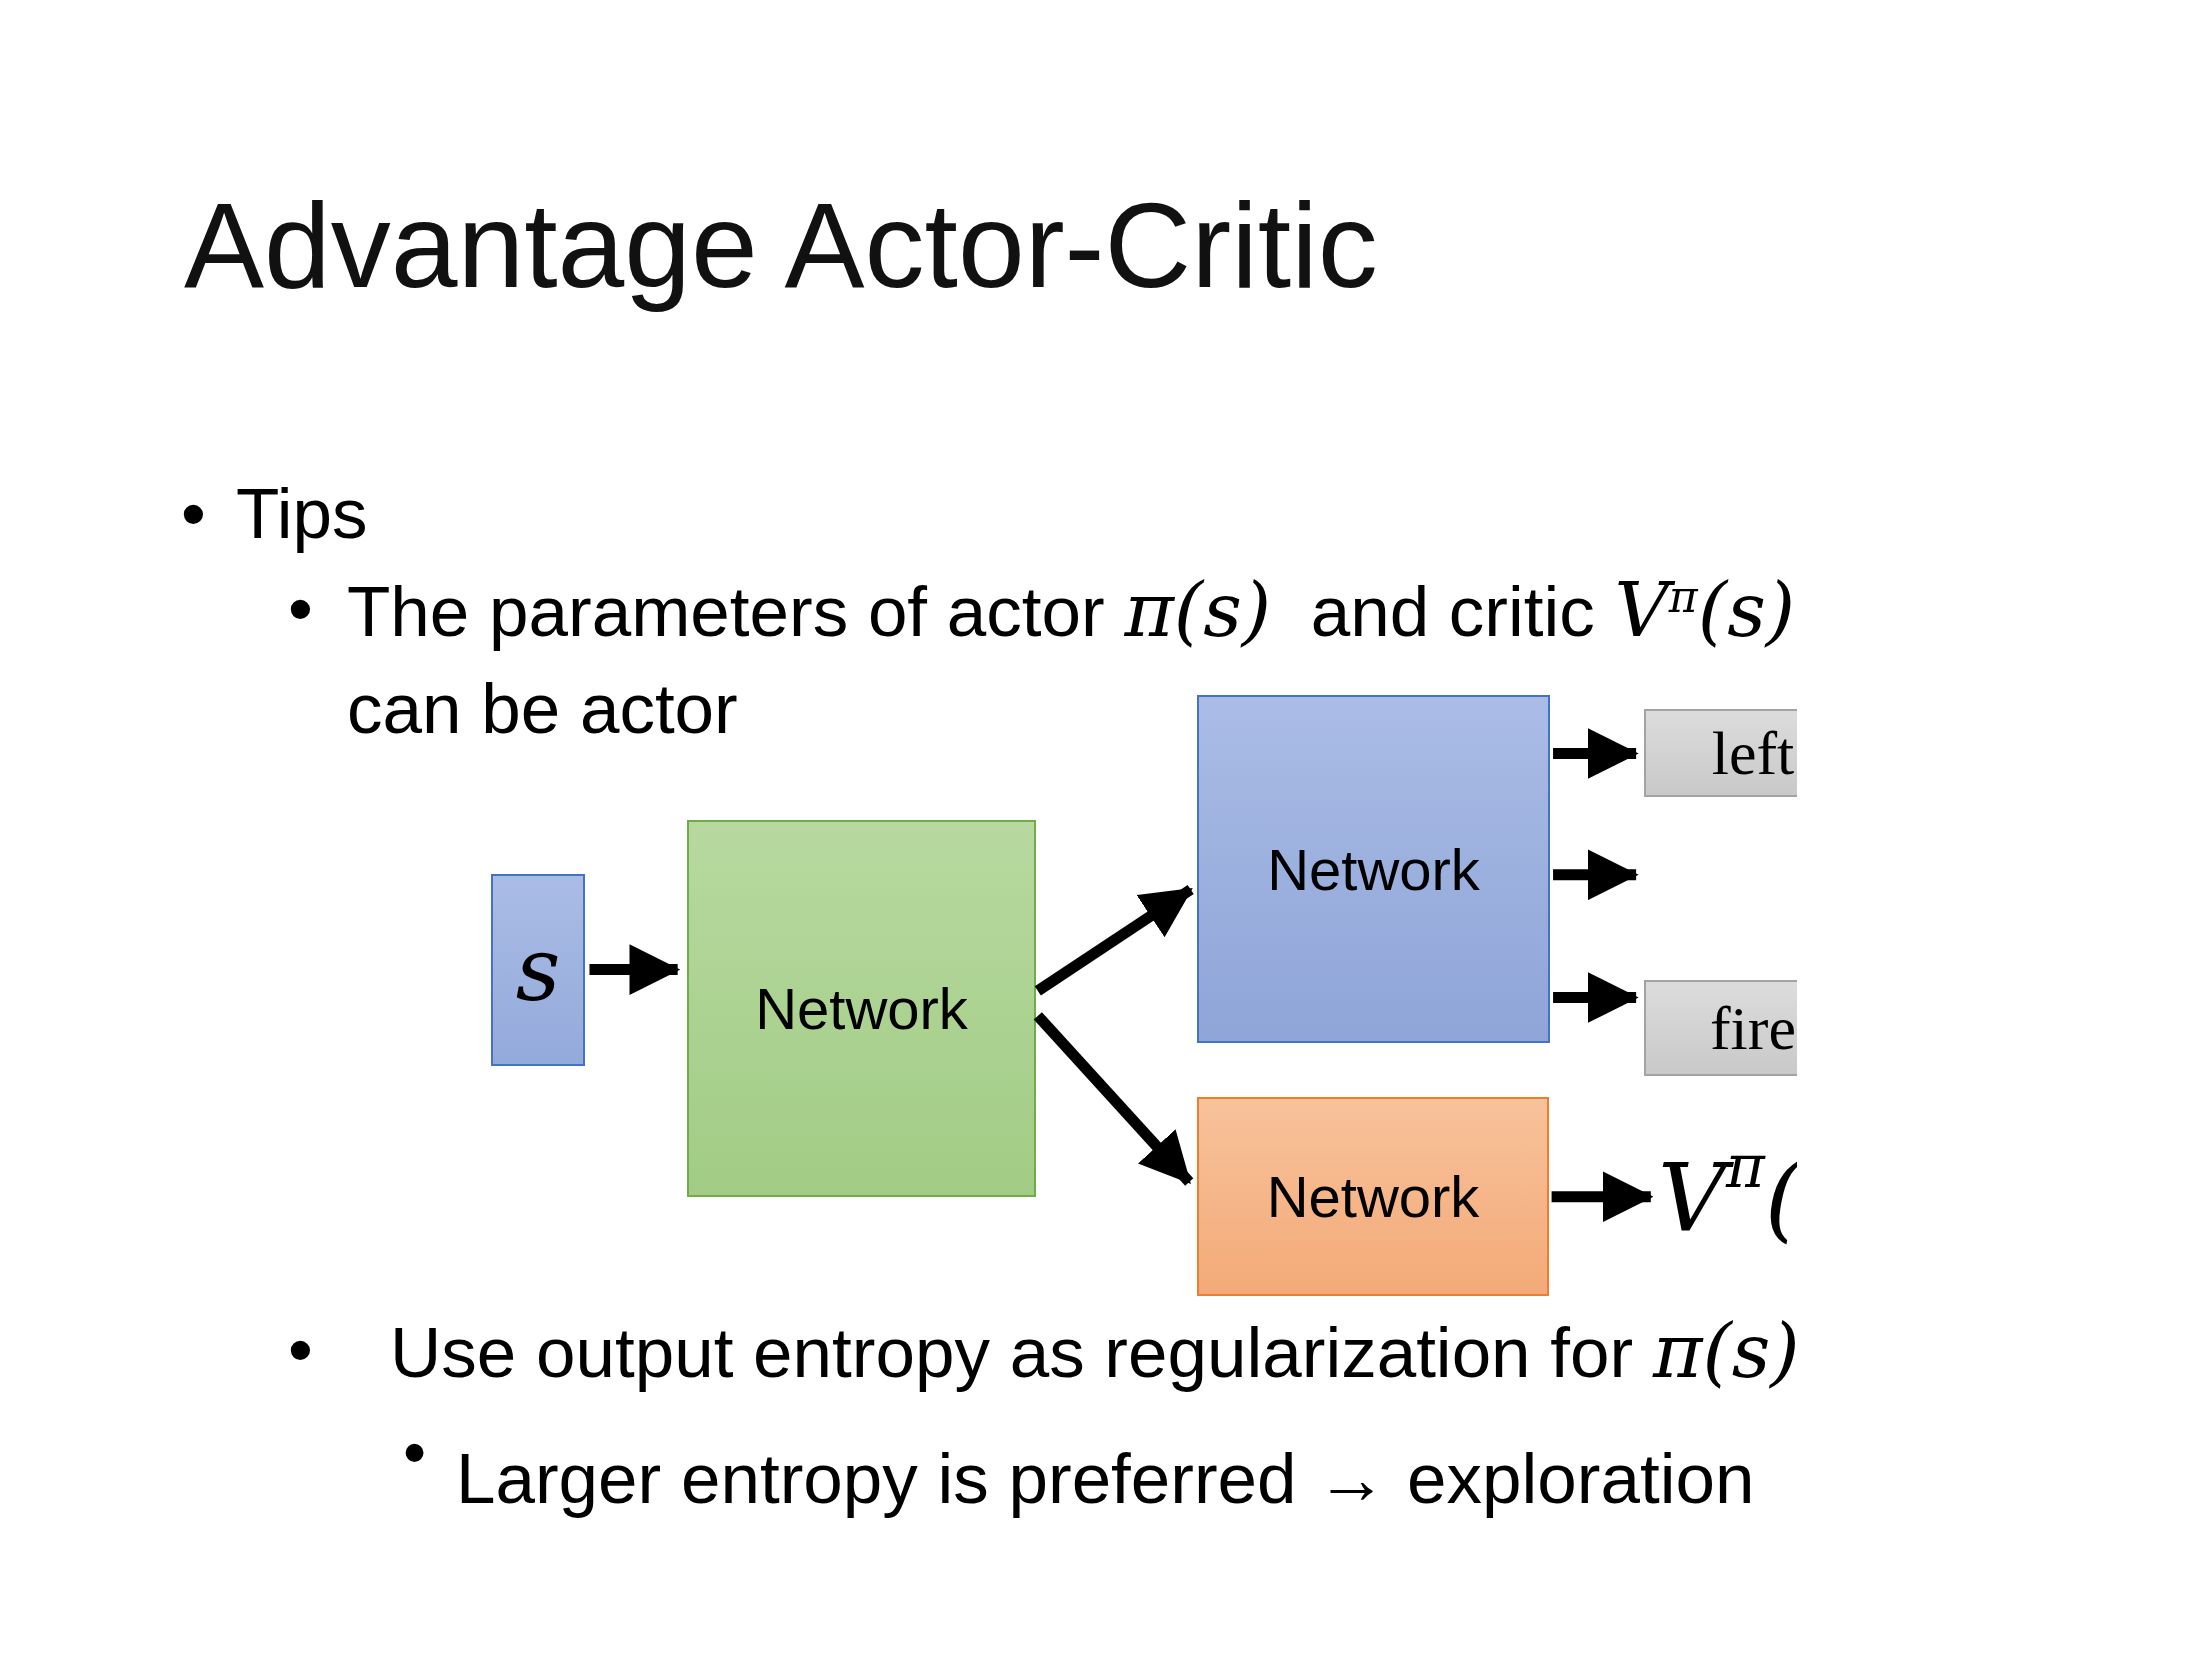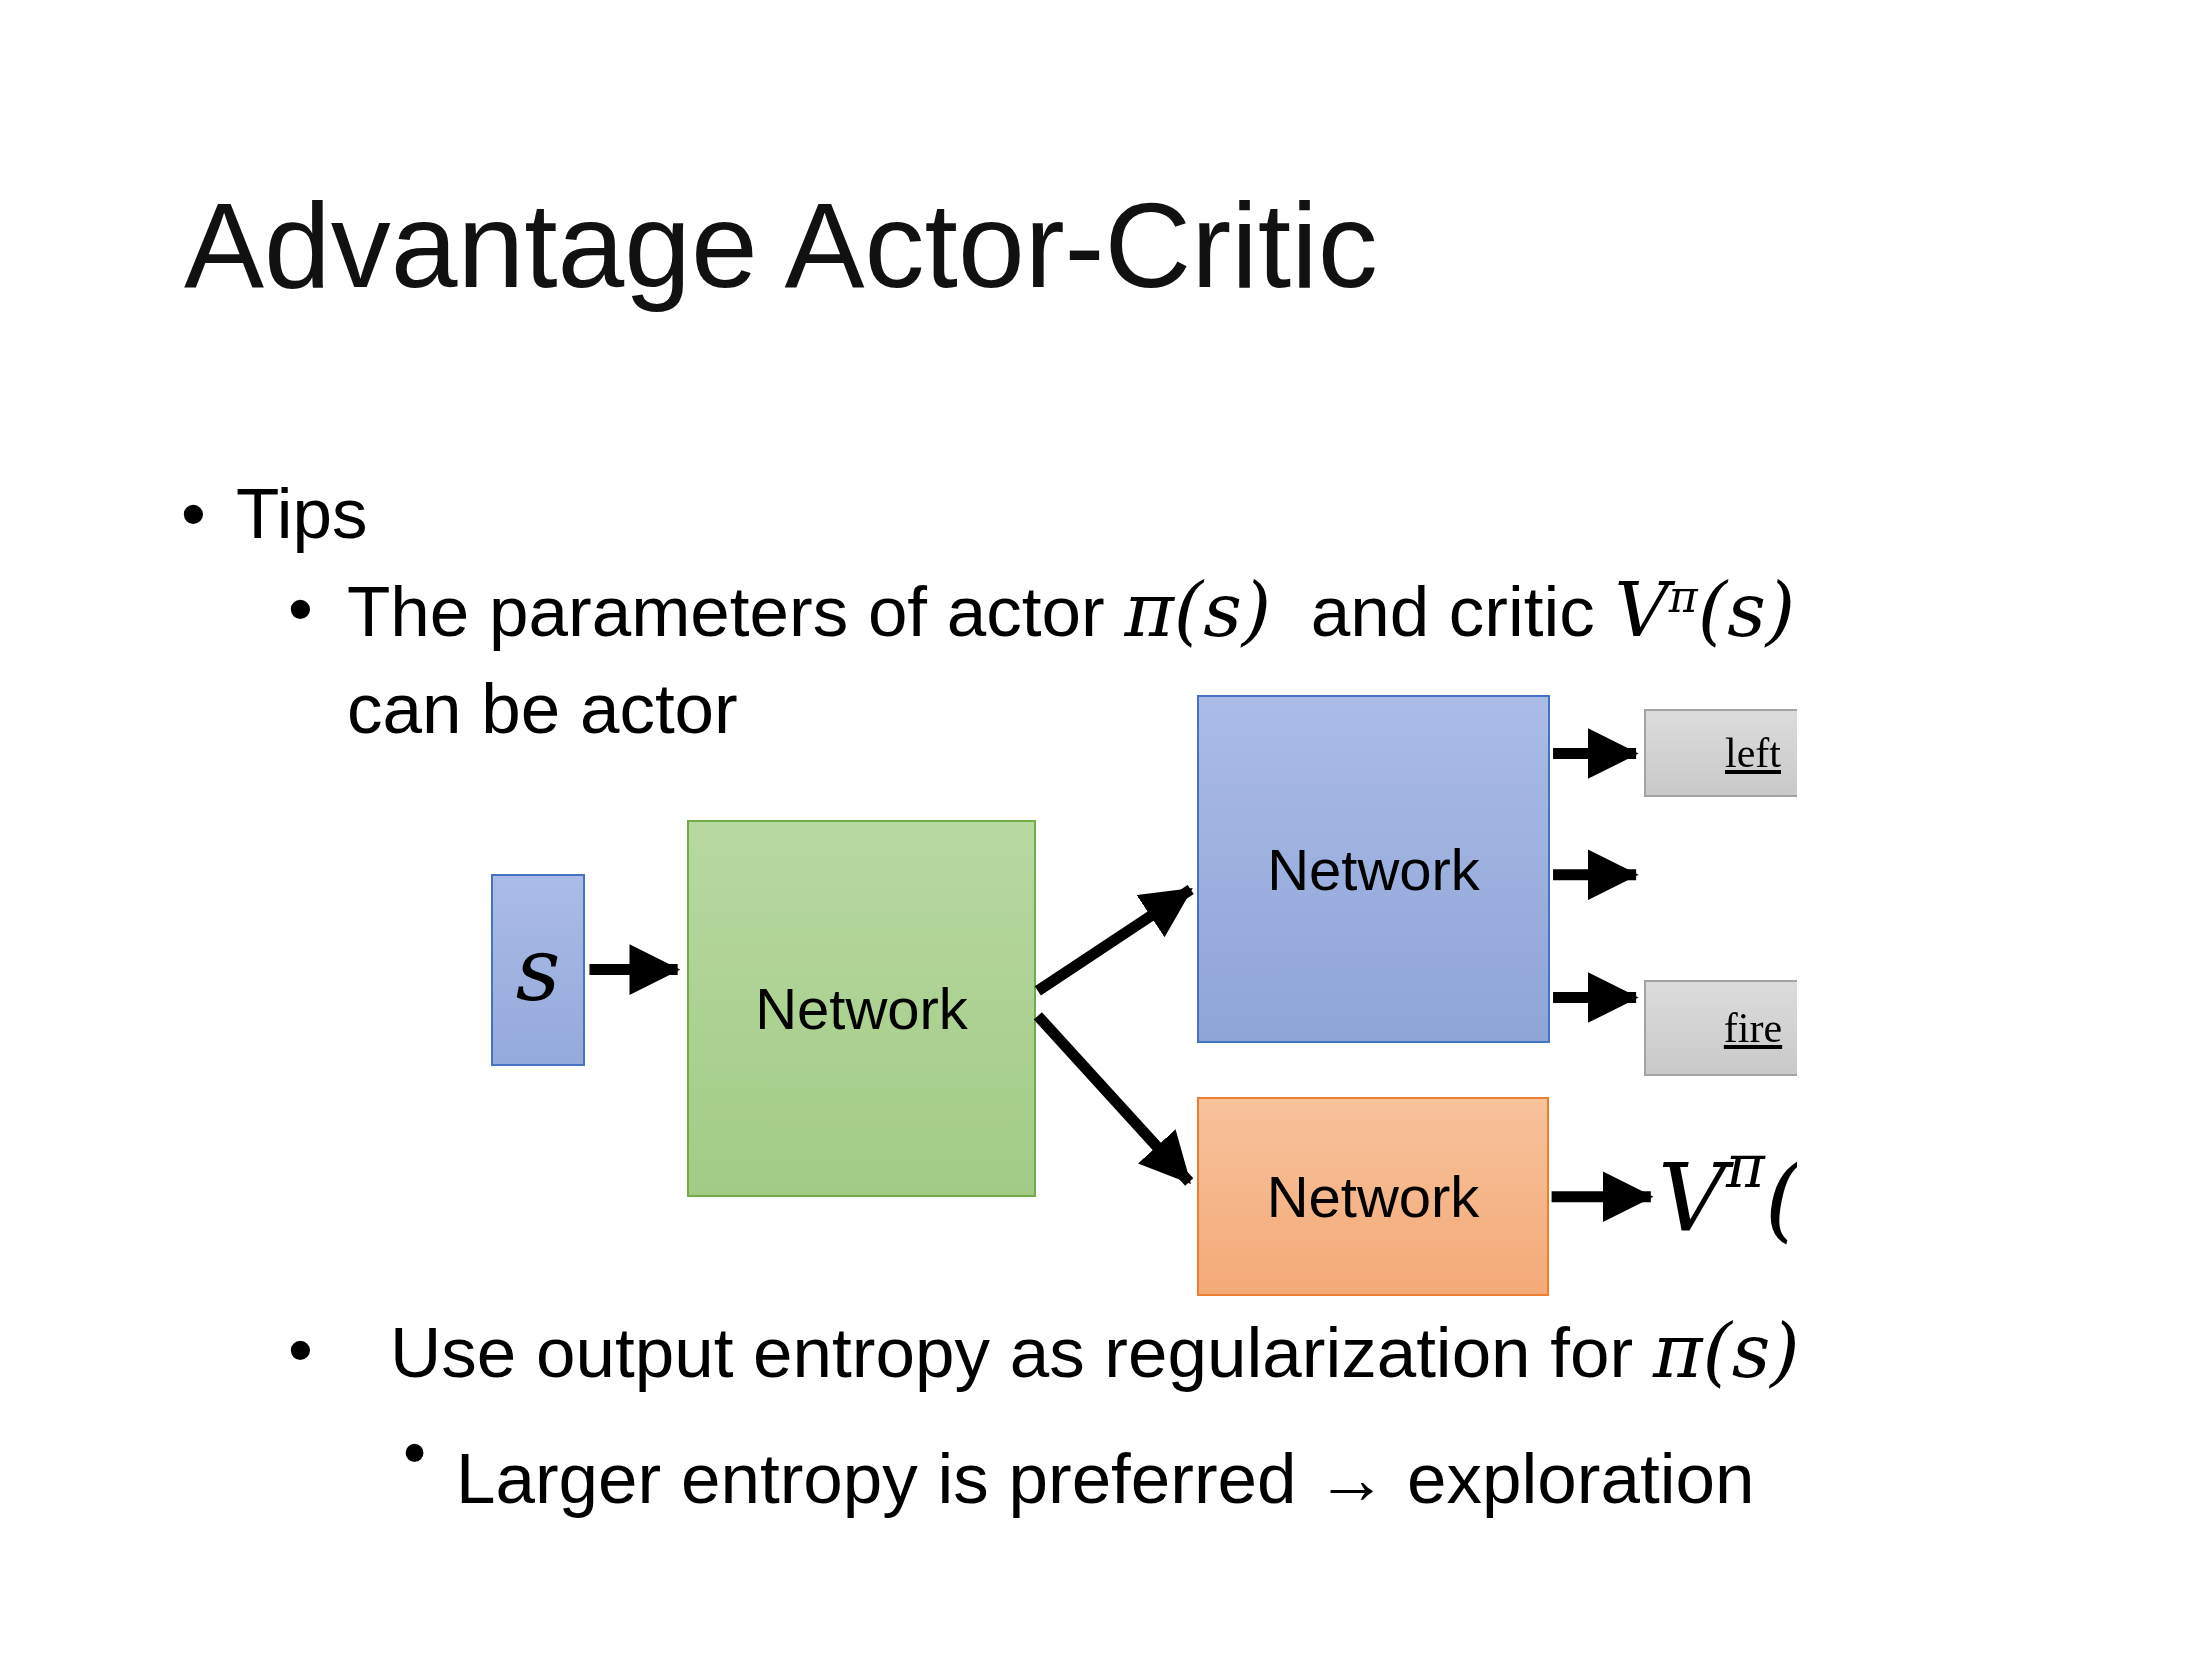--- a/index.html
+++ b/index.html
@@ -34,21 +34,21 @@
   .action-box { left:1644px; width:218px;
                 background:linear-gradient(180deg,#dcdcdc 0%,#c9c9c9 100%); border:2.2px solid #a3a3a3; }
   .action-left  { top:709px;  height:88px; }
   .action-right { top:827px; height:96px; }
   .action-fire  { top:950px; height:96px;margin-top:30px; }
   .network-label { font-size:58px; color:#000; }
   .state-label {
     font-family:"DejaVu Serif","Liberation Serif",serif; font-style:italic; font-size:87px;
   }
   .action-label {
-    font-family:"Liberation Serif","DejaVu Serif",serif; font-size:42px; color:#000;text-decoration:underline;
+    font-family:"Liberation Serif","DejaVu Serif",serif; font-size:62px; color:#000;
   }
   .critic-output { left:1658px; top:1144px; height:107px; display:flex; align-items:center;
     font-family:"DejaVu Serif","Liberation Serif",serif; font-style:italic; font-size:94px; }
   .critic-output .sup { font-size:59px; position:relative; top:-31px; }
   .arrow-layer { position:absolute; left:0; top:0; width:2205px; height:1654px; pointer-events:none; }
 </style>
 </head>
 <body>
 
 <div class="slide">

